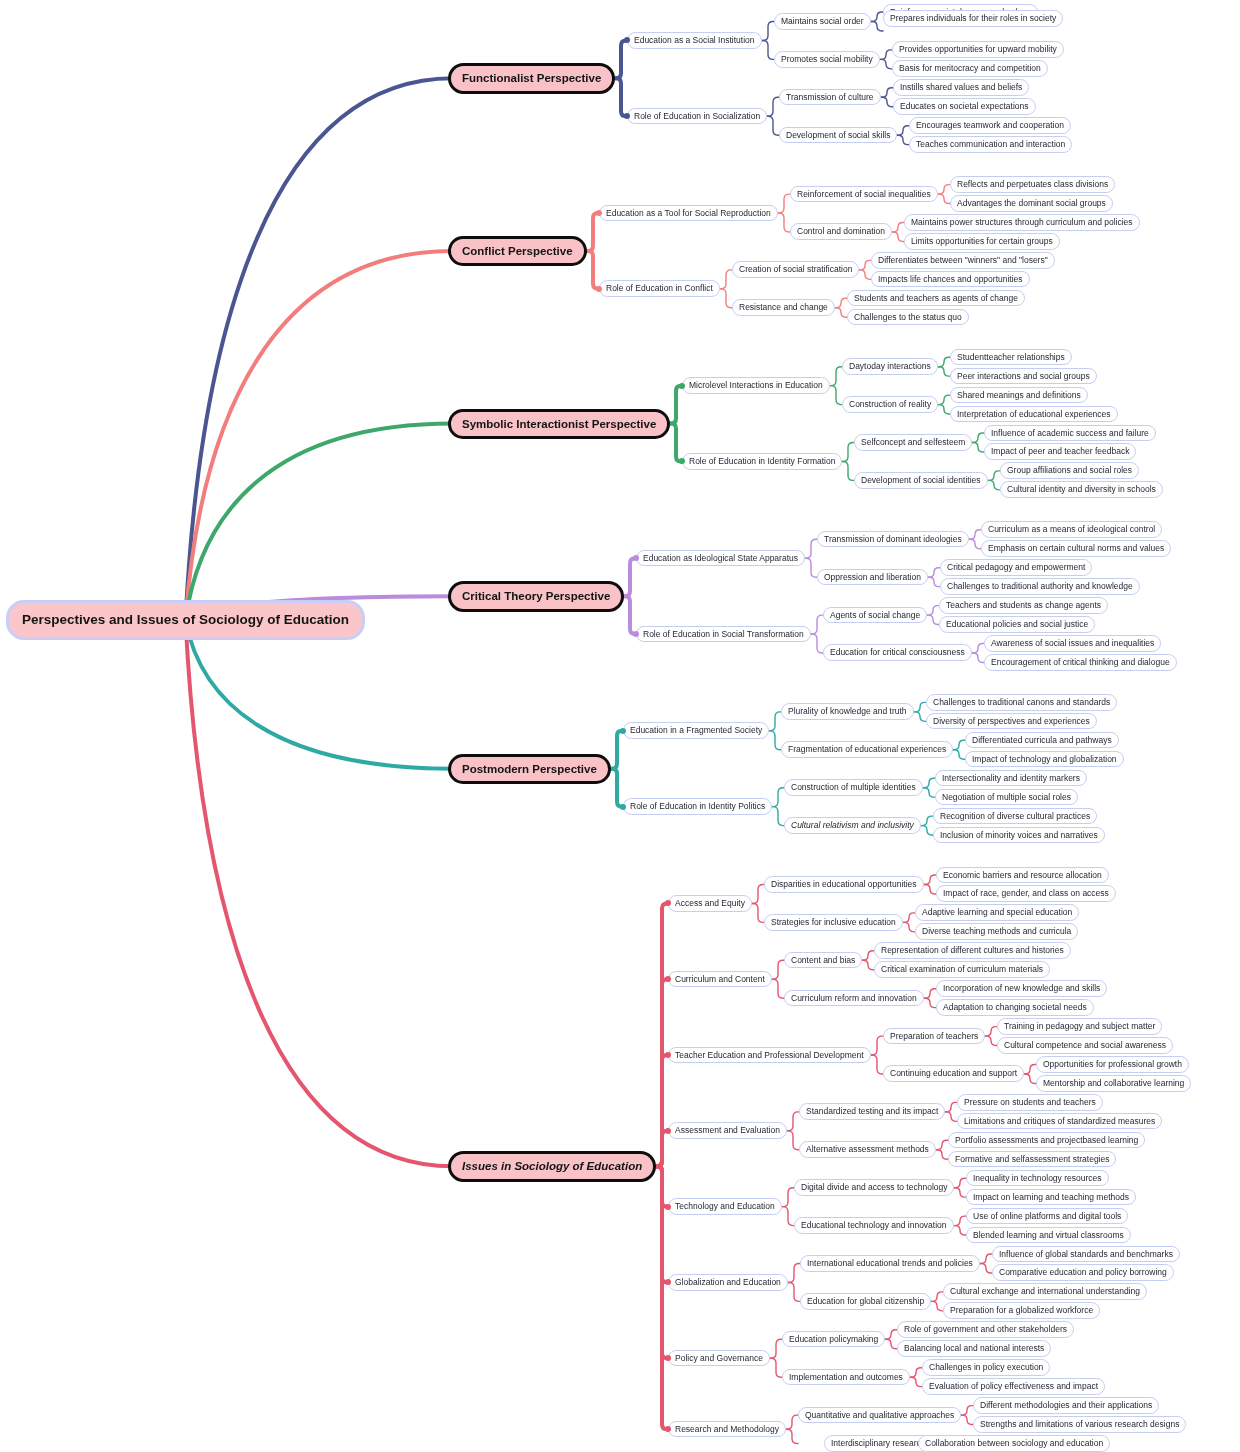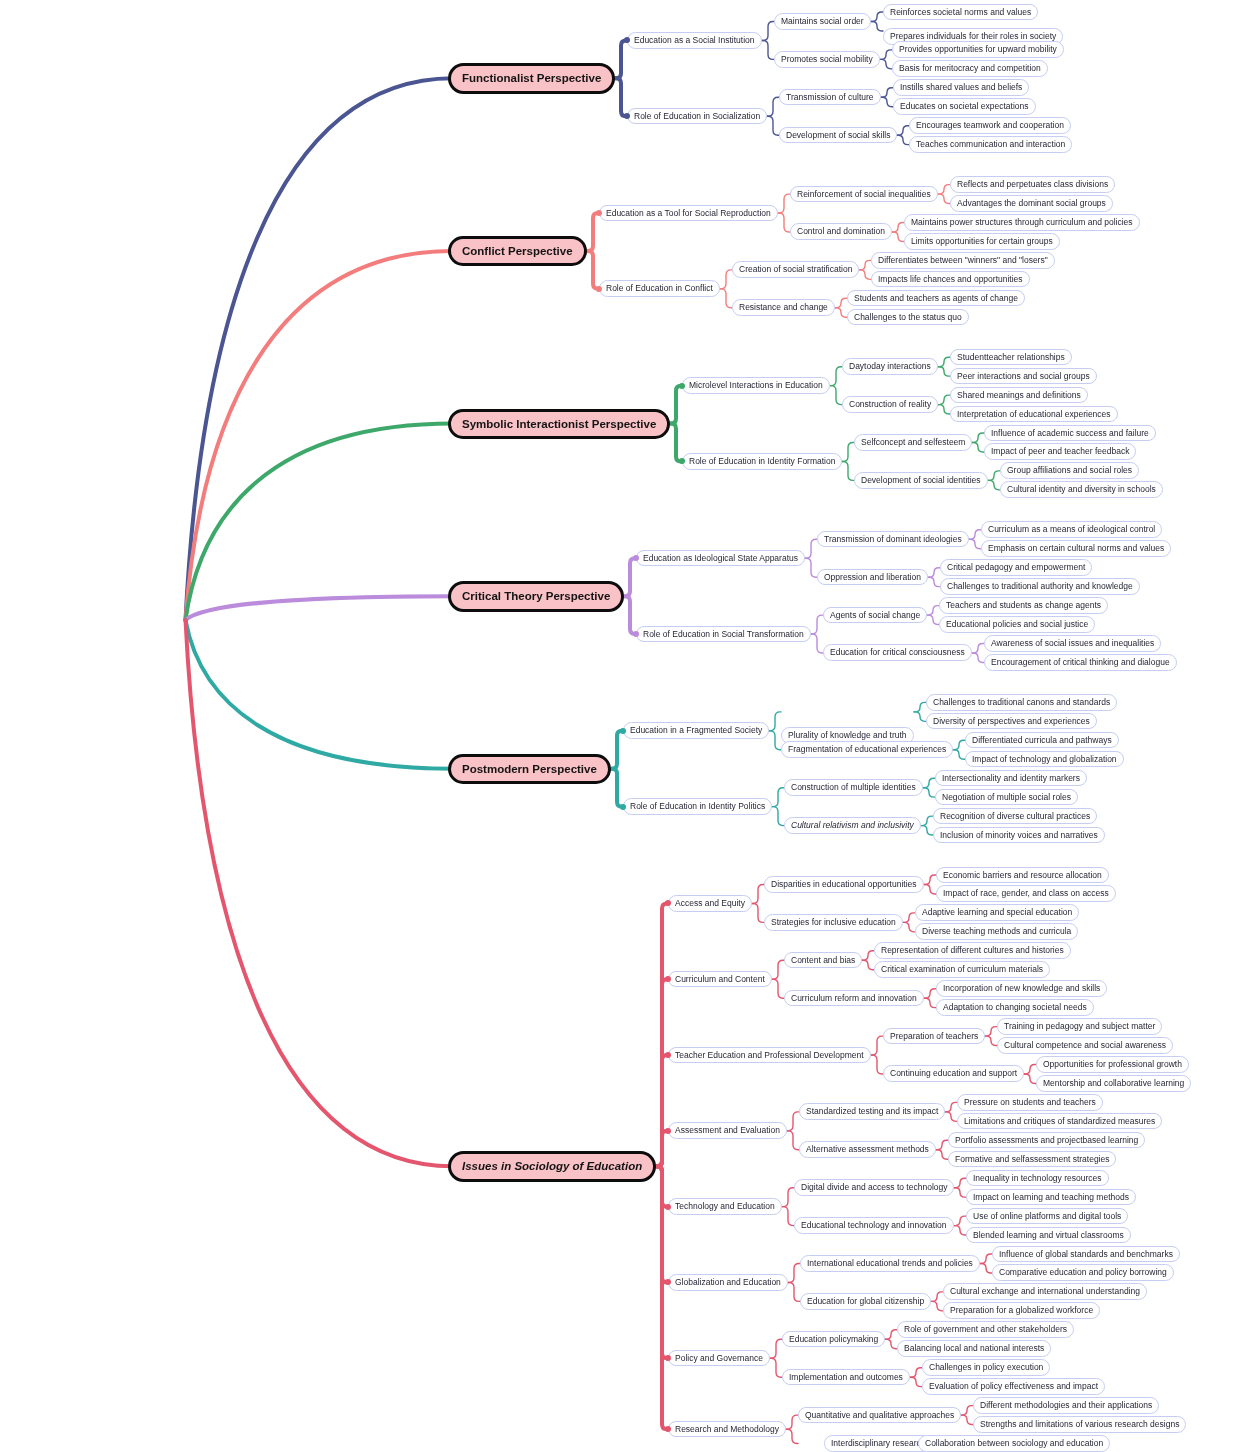--- a/index.html
+++ b/index.html
@@ -157,25 +157,26 @@
       <path d="M910,1377.1750000000015 L911.2625,1377.1750000000015 Q916,1377.1750000000015 916,1372.4375000000016 L916,1372.4375000000016 Q916,1367.7000000000016 920.7375,1367.7000000000016 L922,1367.7000000000016" fill="none" stroke="#e4566e" stroke-width="1.4" stroke-linecap="round" stroke-linejoin="round"></path>
       <path d="M910,1377.1750000000015 L911.2624999999999,1377.1750000000015 Q916,1377.1750000000015 916,1381.9125000000017 L916,1381.9125000000017 Q916,1386.6500000000017 920.7375000000001,1386.6500000000017 L922,1386.6500000000017" fill="none" stroke="#e4566e" stroke-width="1.4" stroke-linecap="round" stroke-linejoin="round"></path>
       <path d="M656,1166.3562500000012 L657,1166.3562500000012 Q662,1166.3562500000012 662,1171.3562500000012 L662,1424.2875000000017 Q662,1429.2875000000017 667,1429.2875000000017 L668,1429.2875000000017" fill="none" stroke="#e4566e" stroke-width="4" stroke-linecap="round" stroke-linejoin="round"></path>
       <path d="M786,1429.2875000000017 L787,1429.2875000000017 Q792,1429.2875000000017 792,1424.2875000000017 L792,1420.0750000000016 Q792,1415.0750000000016 797,1415.0750000000016 L798,1415.0750000000016" fill="none" stroke="#e4566e" stroke-width="1.4" stroke-linecap="round" stroke-linejoin="round"></path>
       <path d="M961,1415.0750000000016 L962.2625,1415.0750000000016 Q967,1415.0750000000016 967,1410.3375000000017 L967,1410.3375000000017 Q967,1405.6000000000017 971.7375,1405.6000000000017 L973,1405.6000000000017" fill="none" stroke="#e4566e" stroke-width="1.4" stroke-linecap="round" stroke-linejoin="round"></path>
       <path d="M961,1415.0750000000016 L962.2624999999999,1415.0750000000016 Q967,1415.0750000000016 967,1419.8125000000018 L967,1419.8125000000018 Q967,1424.5500000000018 971.7375000000001,1424.5500000000018 L973,1424.5500000000018" fill="none" stroke="#e4566e" stroke-width="1.4" stroke-linecap="round" stroke-linejoin="round"></path>
       <path d="M786,1429.2875000000017 L787,1429.2875000000017 Q792,1429.2875000000017 792,1434.2875000000017 L792,1438.5000000000018 Q792,1443.5000000000018 797,1443.5000000000018 L798,1443.5000000000018" fill="none" stroke="#e4566e" stroke-width="1.4" stroke-linecap="round" stroke-linejoin="round"></path>
       <path d="M906,1443.5000000000018 L918,1443.5000000000018" fill="none" stroke="#e4566e" stroke-width="1.4" stroke-linecap="round" stroke-linejoin="round"></path>
     </svg>
 
+<div class="node d0" style="left: 6px; top: 599.5px;">Perspectives and Issues of Sociology of Education</div>
     <div class="node d1" style="left: 448px; top: 63.325px;">Functionalist Perspective</div>
     <div class="node d2" style="left: 627px; top: 31.925px;">Education as a Social Institution</div>
     <div class="node d2" style="left: 774px; top: 12.975px;">Maintains social order</div>
     <div class="node d2" style="left: 883px; top: 3.5px;">Reinforces societal norms and values</div>
-    <div class="node d2" style="left: 883px; top: 28px; text-align: right;">Prepares individuals for their roles in society</div>
+    <div class="node d2" style="left: 883px; top: 10px; text-align: right;">Prepares individuals for their roles in society</div>
     <div class="node d2" style="left: 774px; top: 50.875px;">Promotes social mobility</div>
     <div class="node d2" style="left: 892px; top: 41.4px;">Provides opportunities for upward mobility</div>
     <div class="node d2" style="left: 892px; top: 60.35px;">Basis for meritocracy and competition</div>
     <div class="node d2" style="left: 627px; top: 107.725px;">Role of Education in Socialization</div>
     <div class="node d2" style="left: 779px; top: 88.775px;">Transmission of culture</div>
     <div class="node d2" style="left: 893px; top: 79.3px;">Instills shared values and beliefs</div>
     <div class="node d2" style="left: 893px; top: 98.25px;">Educates on societal expectations</div>
     <div class="node d2" style="left: 779px; top: 126.675px;">Development of social skills</div>
     <div class="node d2" style="left: 909px; top: 117.2px;">Encourages teamwork and cooperation</div>
     <div class="node d2" style="left: 909px; top: 136.15px;">Teaches communication and interaction</div>
@@ -219,21 +220,21 @@
     <div class="node d2" style="left: 940px; top: 578.15px;">Challenges to traditional authority and knowledge</div>
     <div class="node d2" style="left: 636px; top: 625.525px;">Role of Education in Social Transformation</div>
     <div class="node d2" style="left: 823px; top: 606.575px;">Agents of social change</div>
     <div class="node d2" style="left: 939px; top: 597.1px;">Teachers and students as change agents</div>
     <div class="node d2" style="left: 939px; top: 616.05px;">Educational policies and social justice</div>
     <div class="node d2" style="left: 823px; top: 644.475px;">Education for critical consciousness</div>
     <div class="node d2" style="left: 984px; top: 635px;">Awareness of social issues and inequalities</div>
     <div class="node d2" style="left: 984px; top: 653.95px;">Encouragement of critical thinking and dialogue</div>
     <div class="node d1" style="left: 448px; top: 753.725px;">Postmodern Perspective</div>
     <div class="node d2" style="left: 623px; top: 722.325px;">Education in a Fragmented Society</div>
-    <div class="node d2" style="left: 781px; top: 703.375px; margin-top: 24px;">Plurality of knowledge and truth</div>
+    <div class="node d2" style="left: 781px; top: 703.375px;">Plurality of knowledge and truth</div>
     <div class="node d2" style="left: 926px; top: 693.9px;">Challenges to traditional canons and standards</div>
     <div class="node d2" style="left: 926px; top: 712.85px;">Diversity of perspectives and experiences</div>
     <div class="node d2" style="left: 781px; top: 741.275px;">Fragmentation of educational experiences</div>
     <div class="node d2" style="left: 965px; top: 731.8px;">Differentiated curricula and pathways</div>
     <div class="node d2" style="left: 965px; top: 750.75px;">Impact of technology and globalization</div>
     <div class="node d2" style="left: 623px; top: 798.125px;">Role of Education in Identity Politics</div>
     <div class="node d2" style="left: 784px; top: 779.175px;">Construction of multiple identities</div>
     <div class="node d2" style="left: 935px; top: 769.7px;">Intersectionality and identity markers</div>
     <div class="node d2" style="left: 935px; top: 788.65px;">Negotiation of multiple social roles</div>
     <div class="node d2" style="left: 784px; top: 817.075px; font-style: italic;">Cultural relativism and inclusivity</div>

